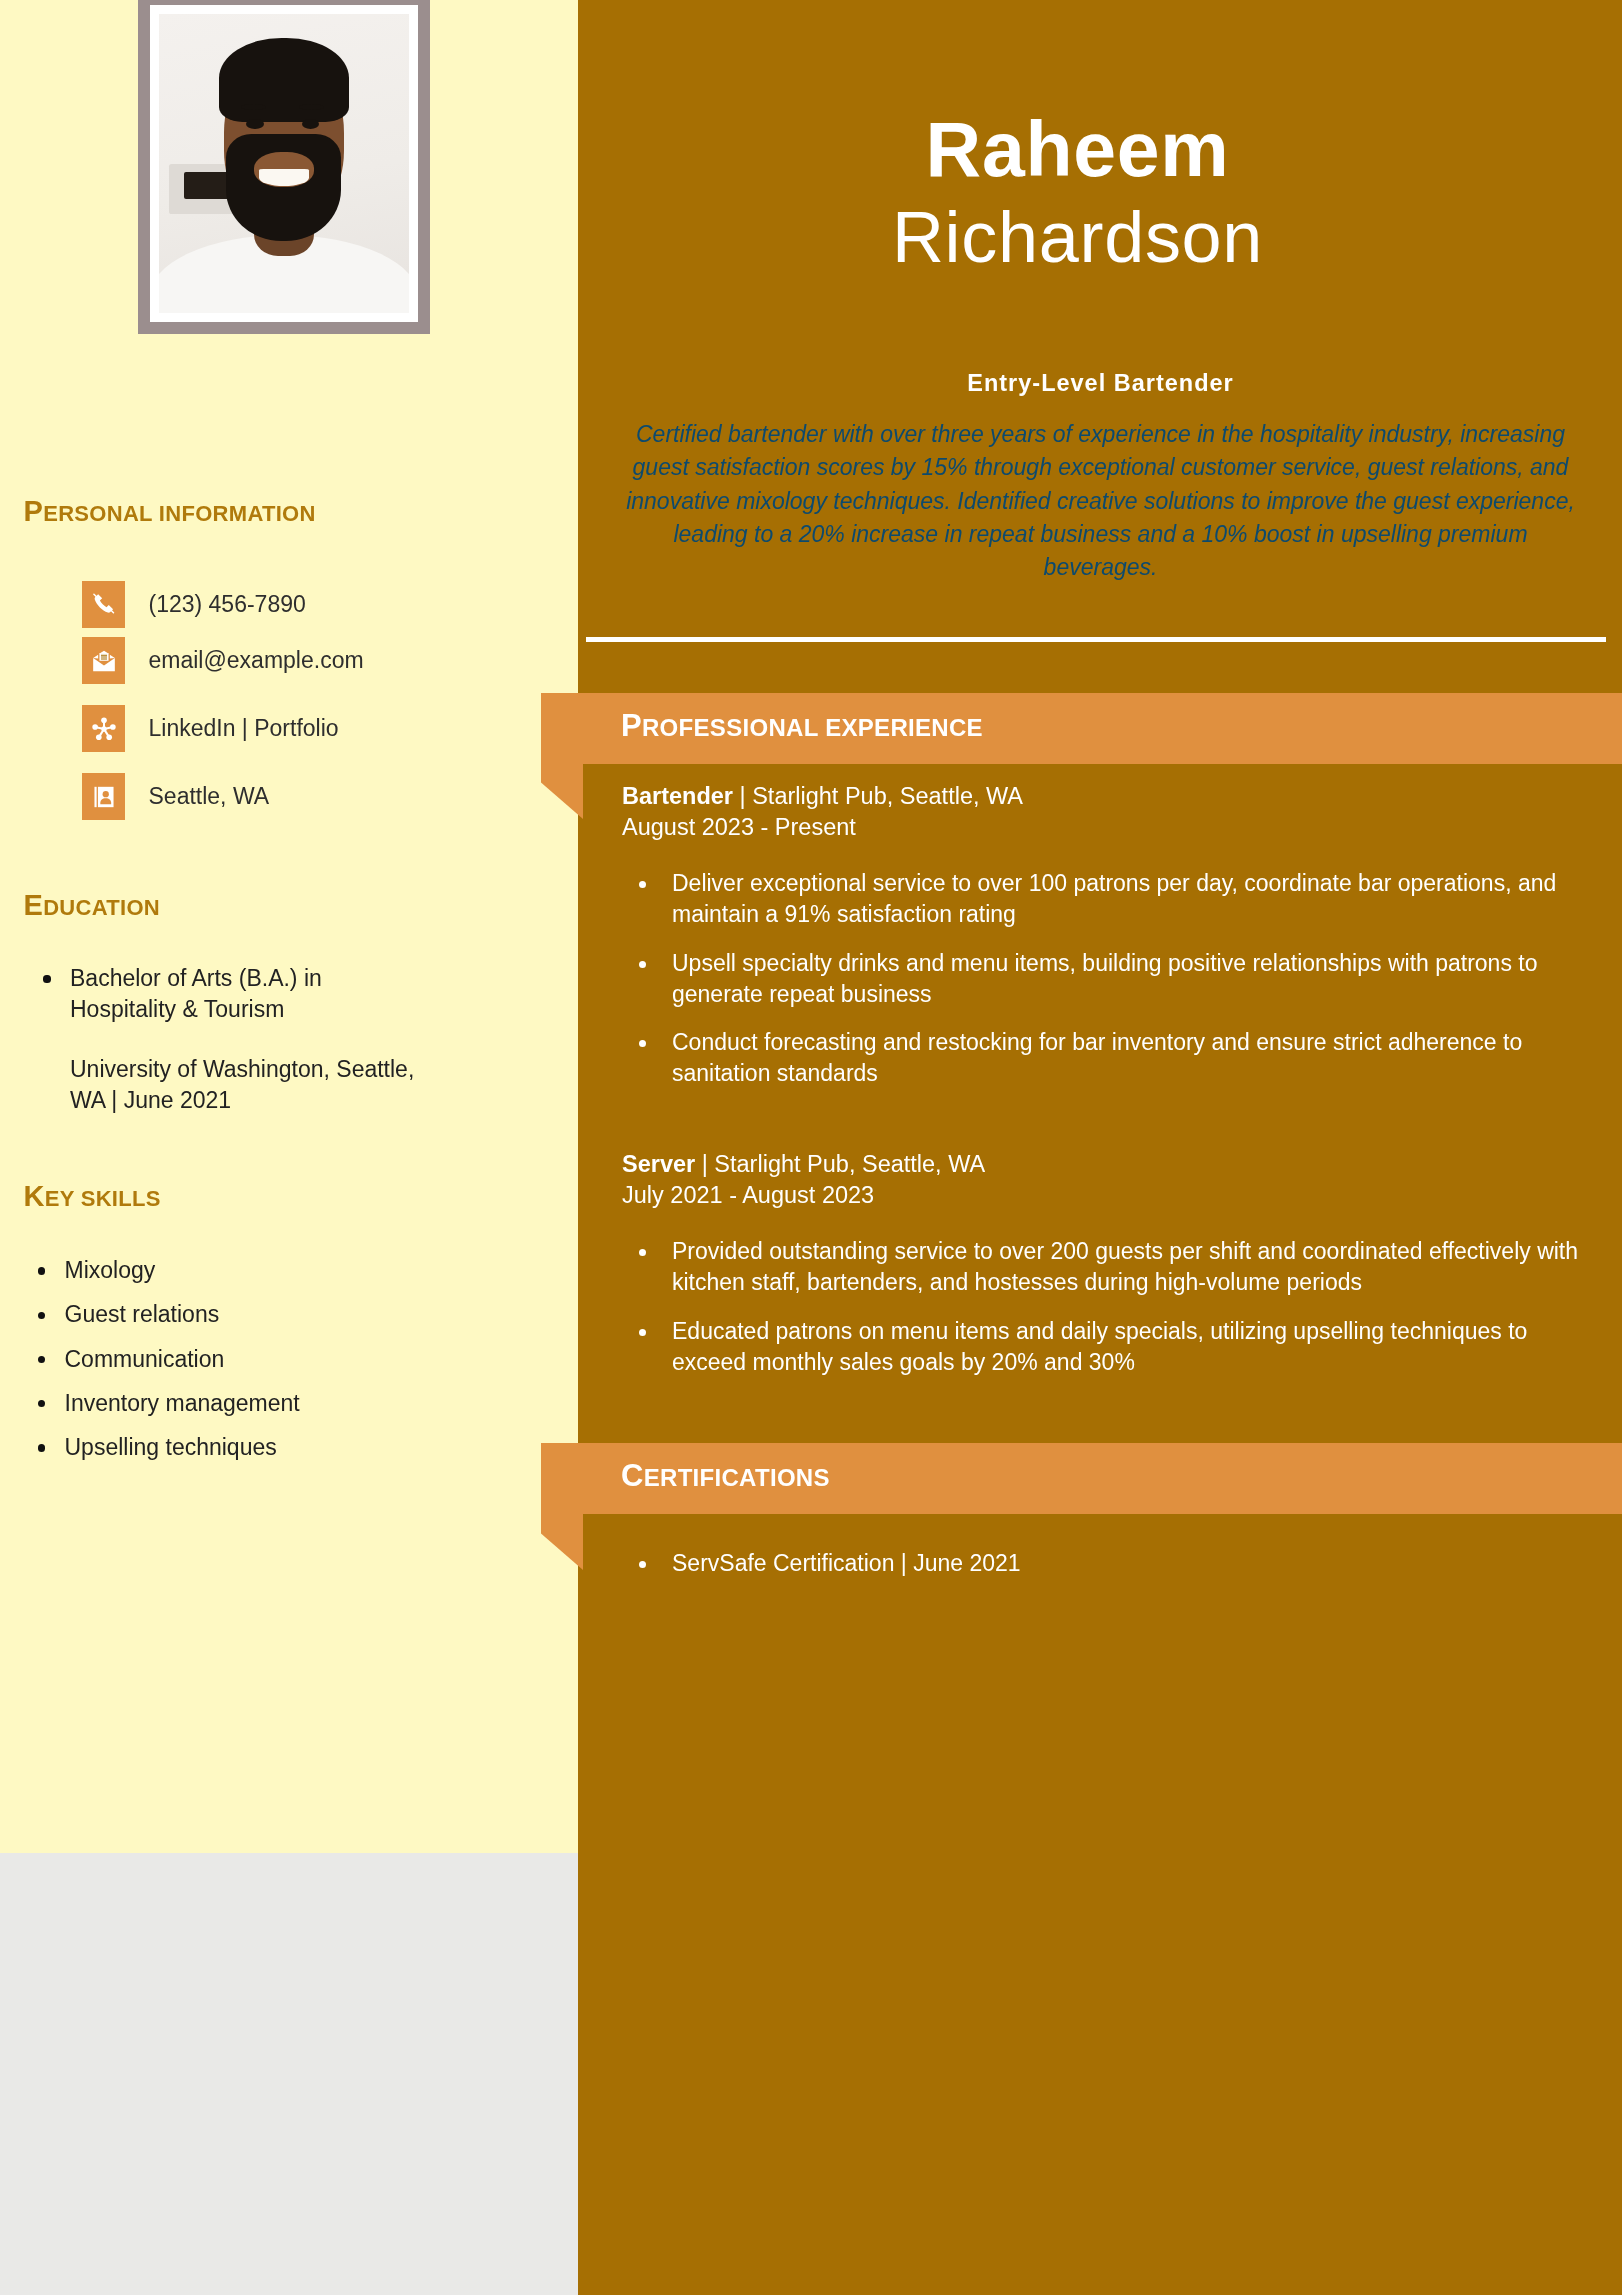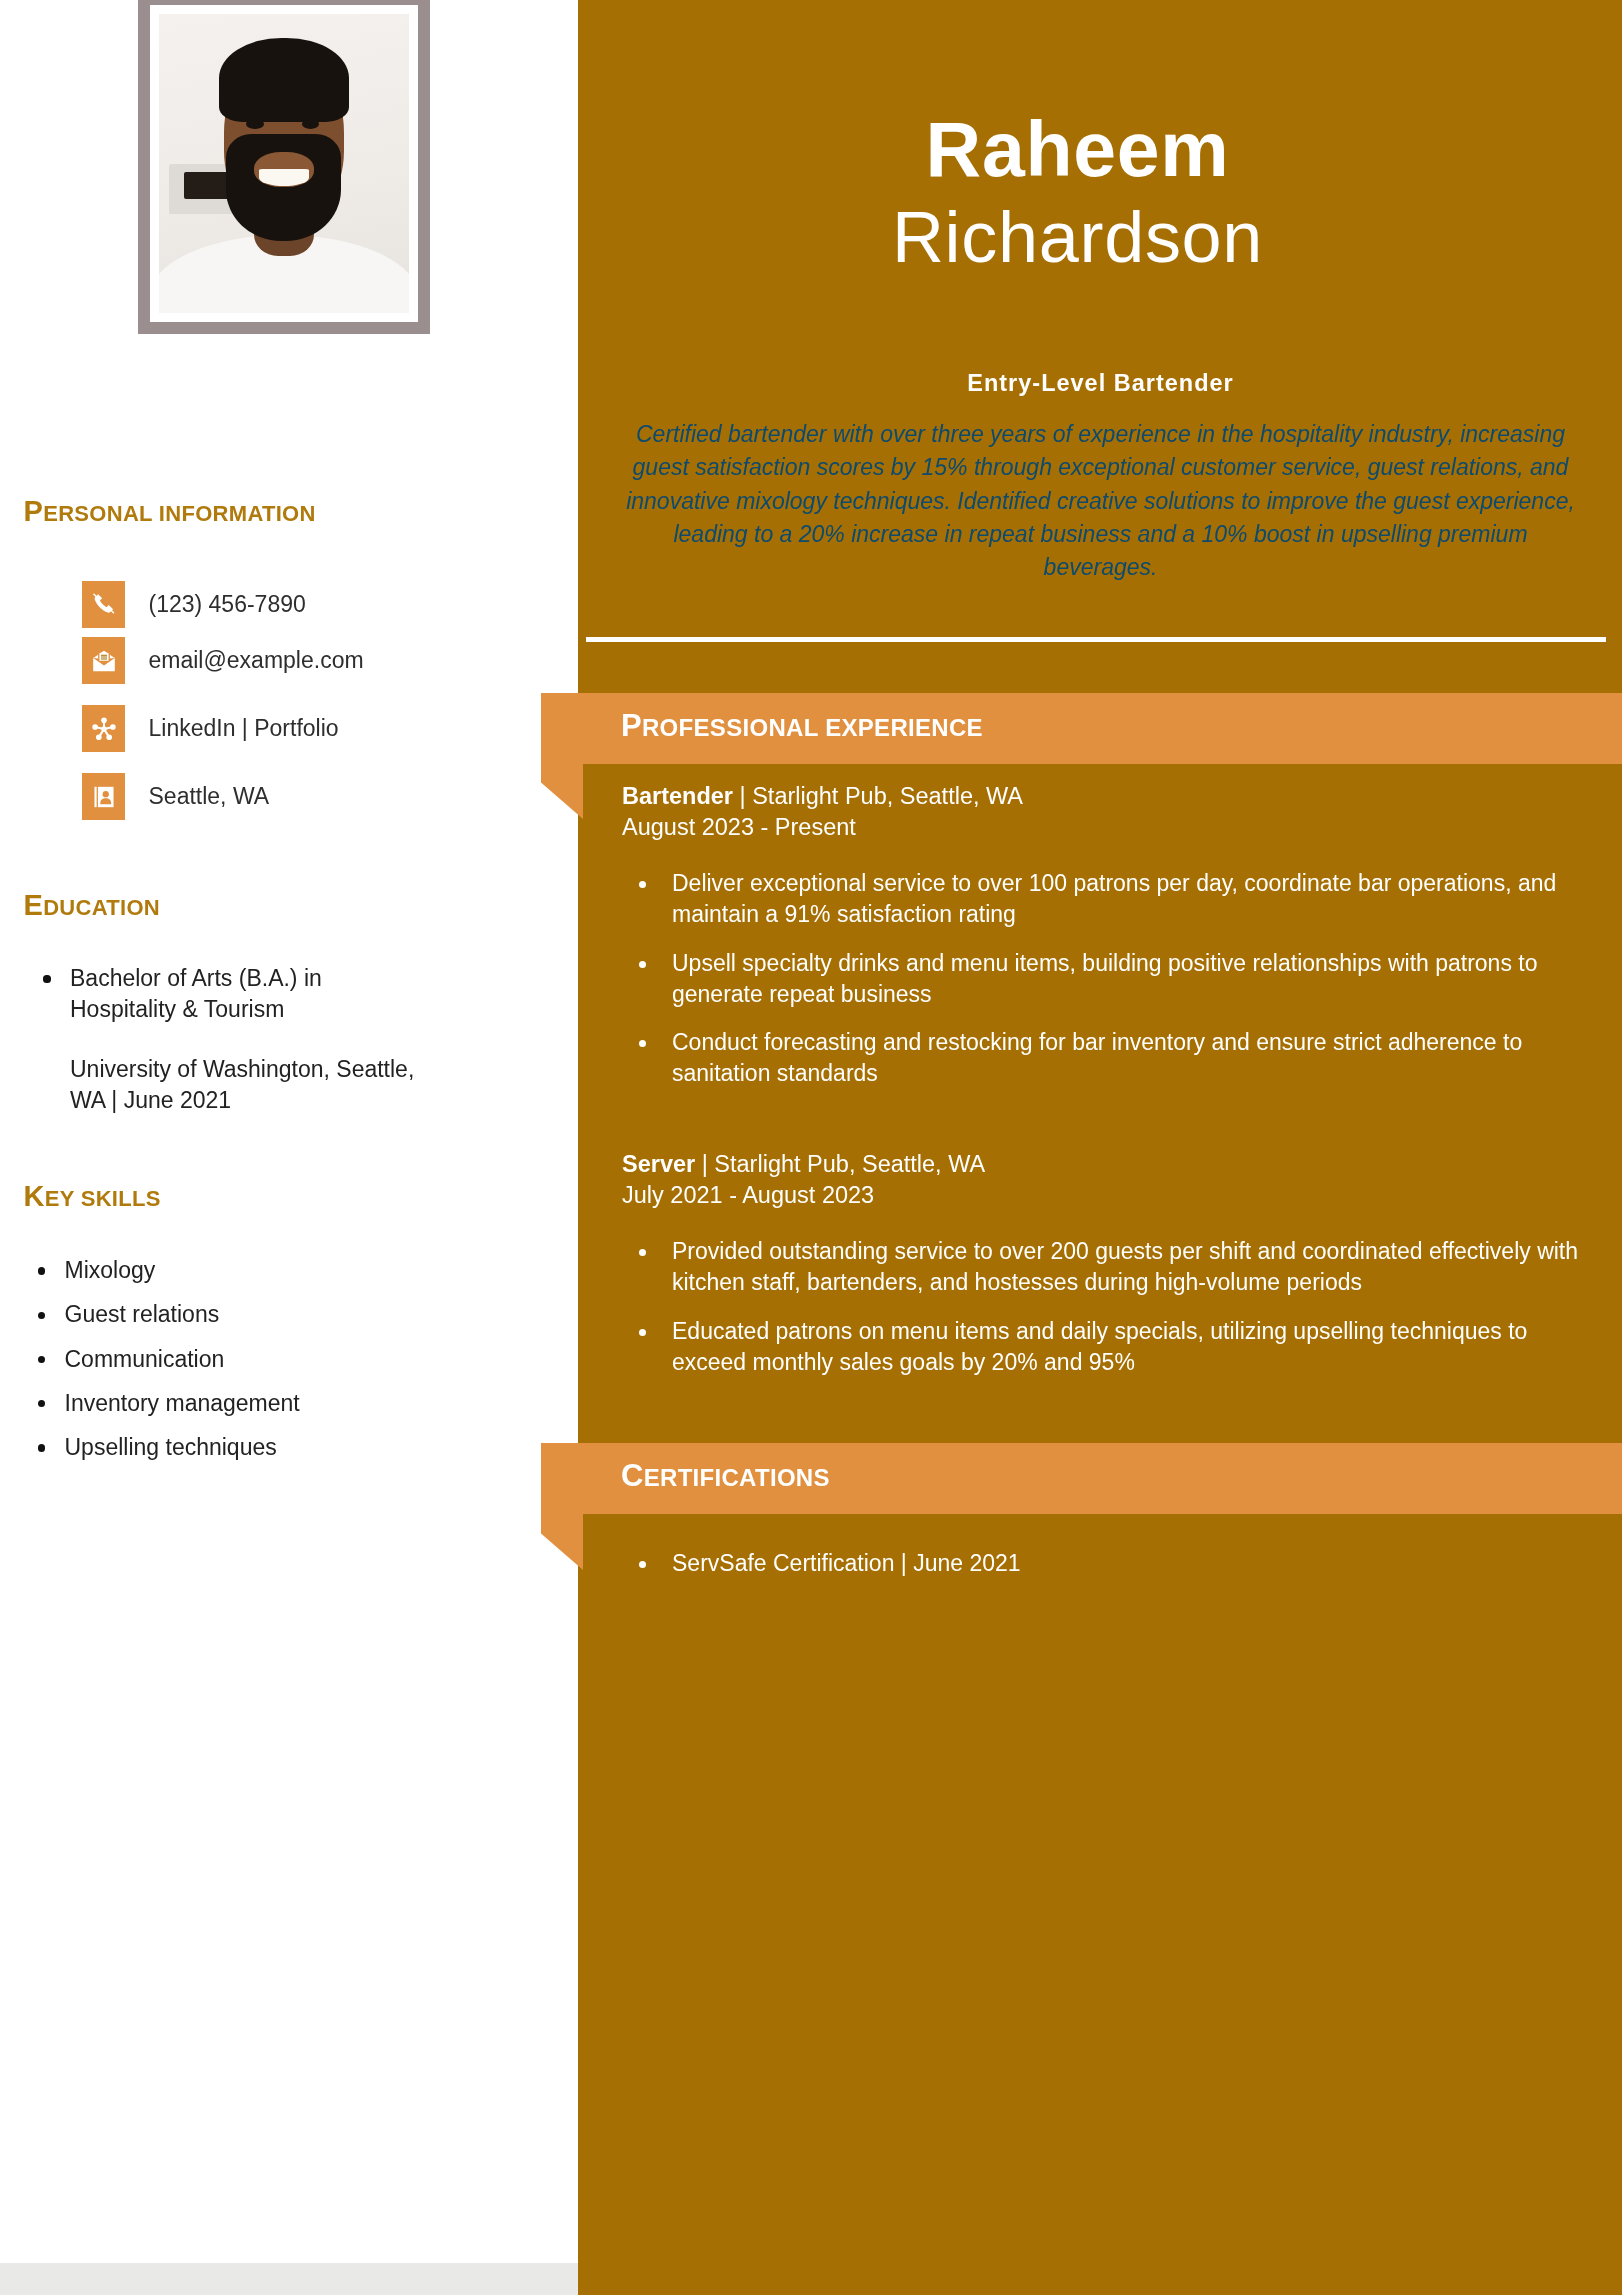--- a/index.html
+++ b/index.html
@@ -28,22 +28,22 @@
     height: 2295px;
     background: #a66f03;
   }
 
   
   .sidebar {
     position: absolute;
     left: 0;
     top: 0;
     width: 578px;
-    height: 2263px;
-    background: #ffffff;
+    height: 1853px;
+    background: #fef9c3;
   }
 
   
   .photo-frame {
     position: absolute;
     left: 138px;
     top: -6.5px;
     width: 292px;
     height: 340px;
     background: #9b8e8e;
@@ -490,21 +490,21 @@
     </ul>
   </div>
 
   <div class="job" style="top:1149px;">
     <div class="job-head">
       <b>Server</b><span> | Starlight Pub, Seattle, WA</span>
     </div>
     <div class="job-dates">July 2021 - August 2023</div>
     <ul class="job-bullets">
       <li>Provided outstanding service to over 200 guests per shift and coordinated effectively with kitchen staff, bartenders, and hostesses during high-volume periods</li>
-      <li>Educated patrons on menu items and daily specials, utilizing upselling techniques to exceed monthly sales goals by 20% and 95%</li>
+      <li>Educated patrons on menu items and daily specials, utilizing upselling techniques to exceed monthly sales goals by 20% and 30%</li>
     </ul>
   </div>
 
   <div class="ribbon" style="top:1443px;"></div>
   <div class="ribbon-tail" style="top:1514px;"></div>
   <div class="ribbon-label" style="top:1458px;">
     <span class="cap">C</span><span class="rest">ERTIFICATIONS</span>
   </div>
 
   <ul class="cert-list" style="top:1548px;">

